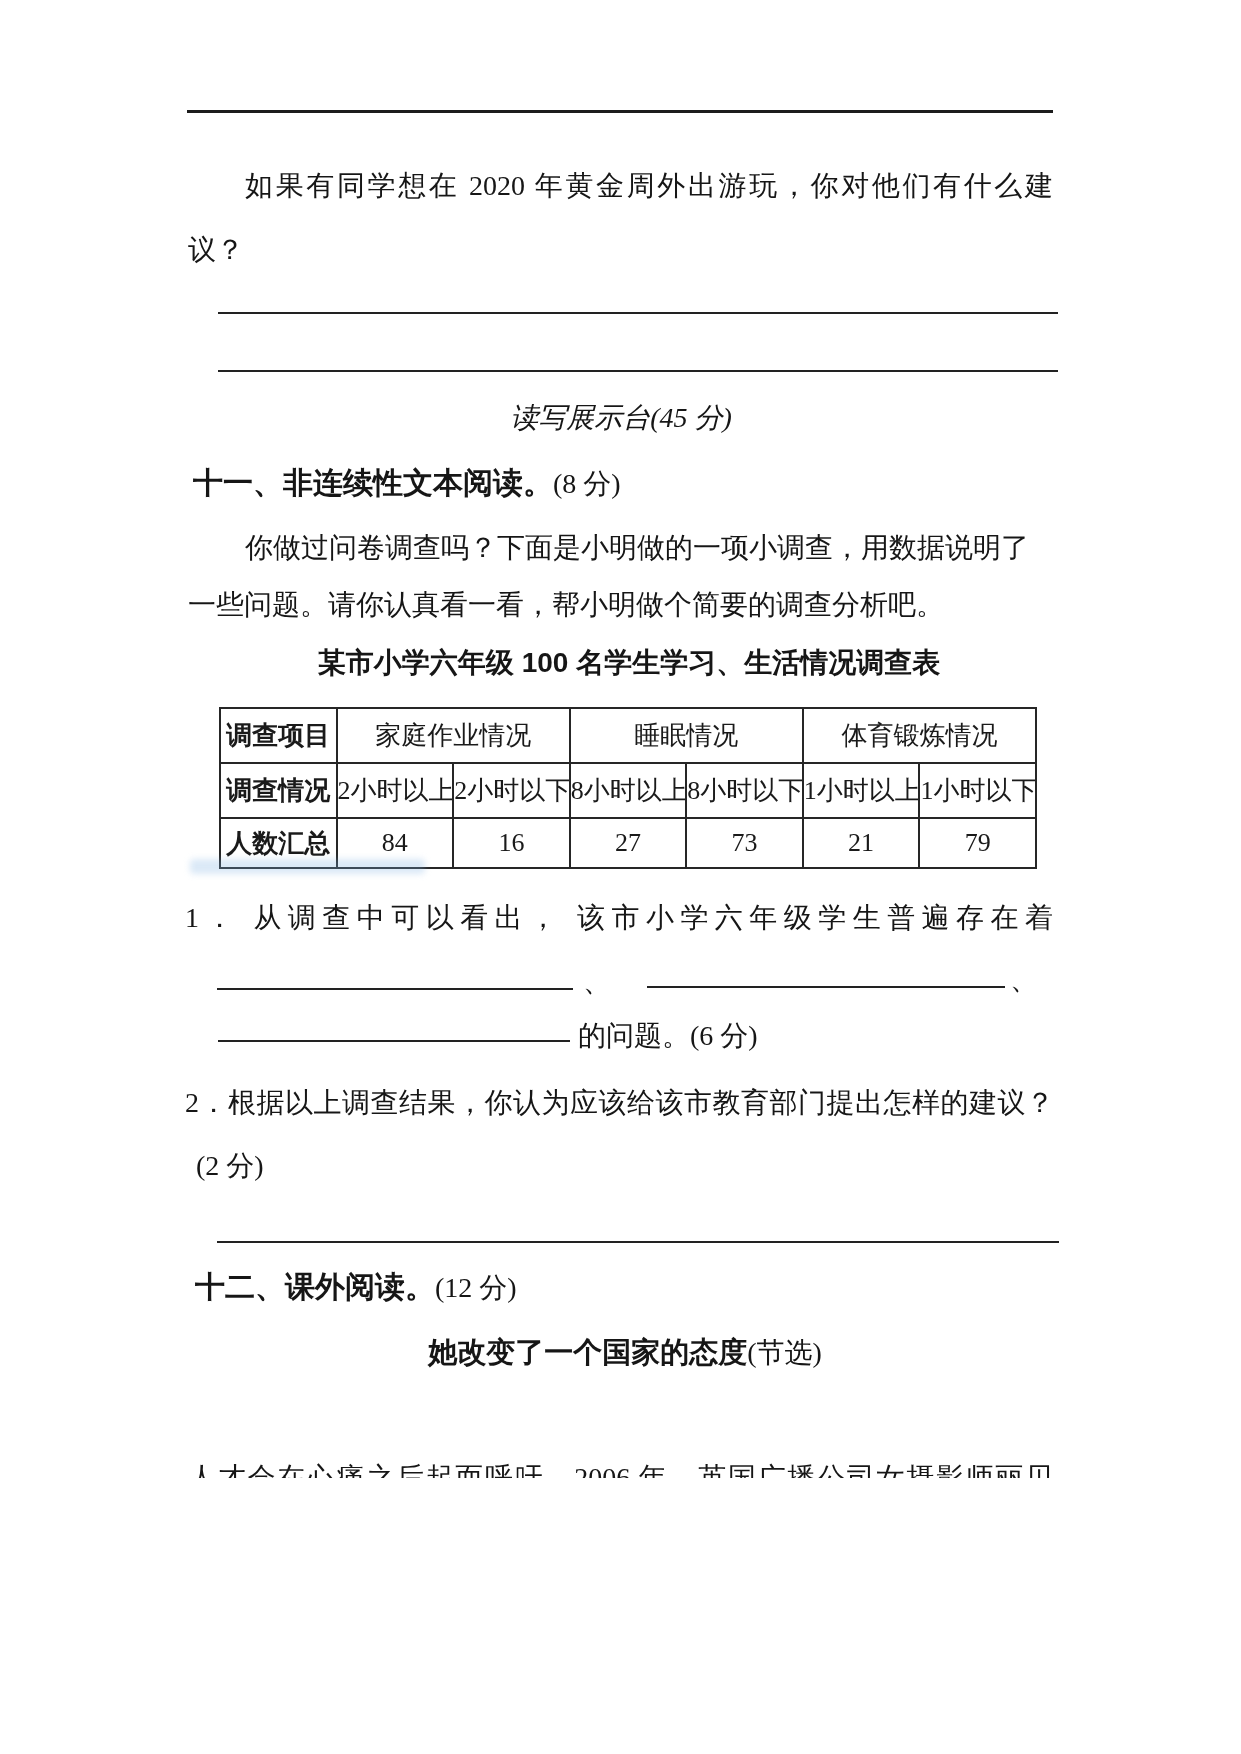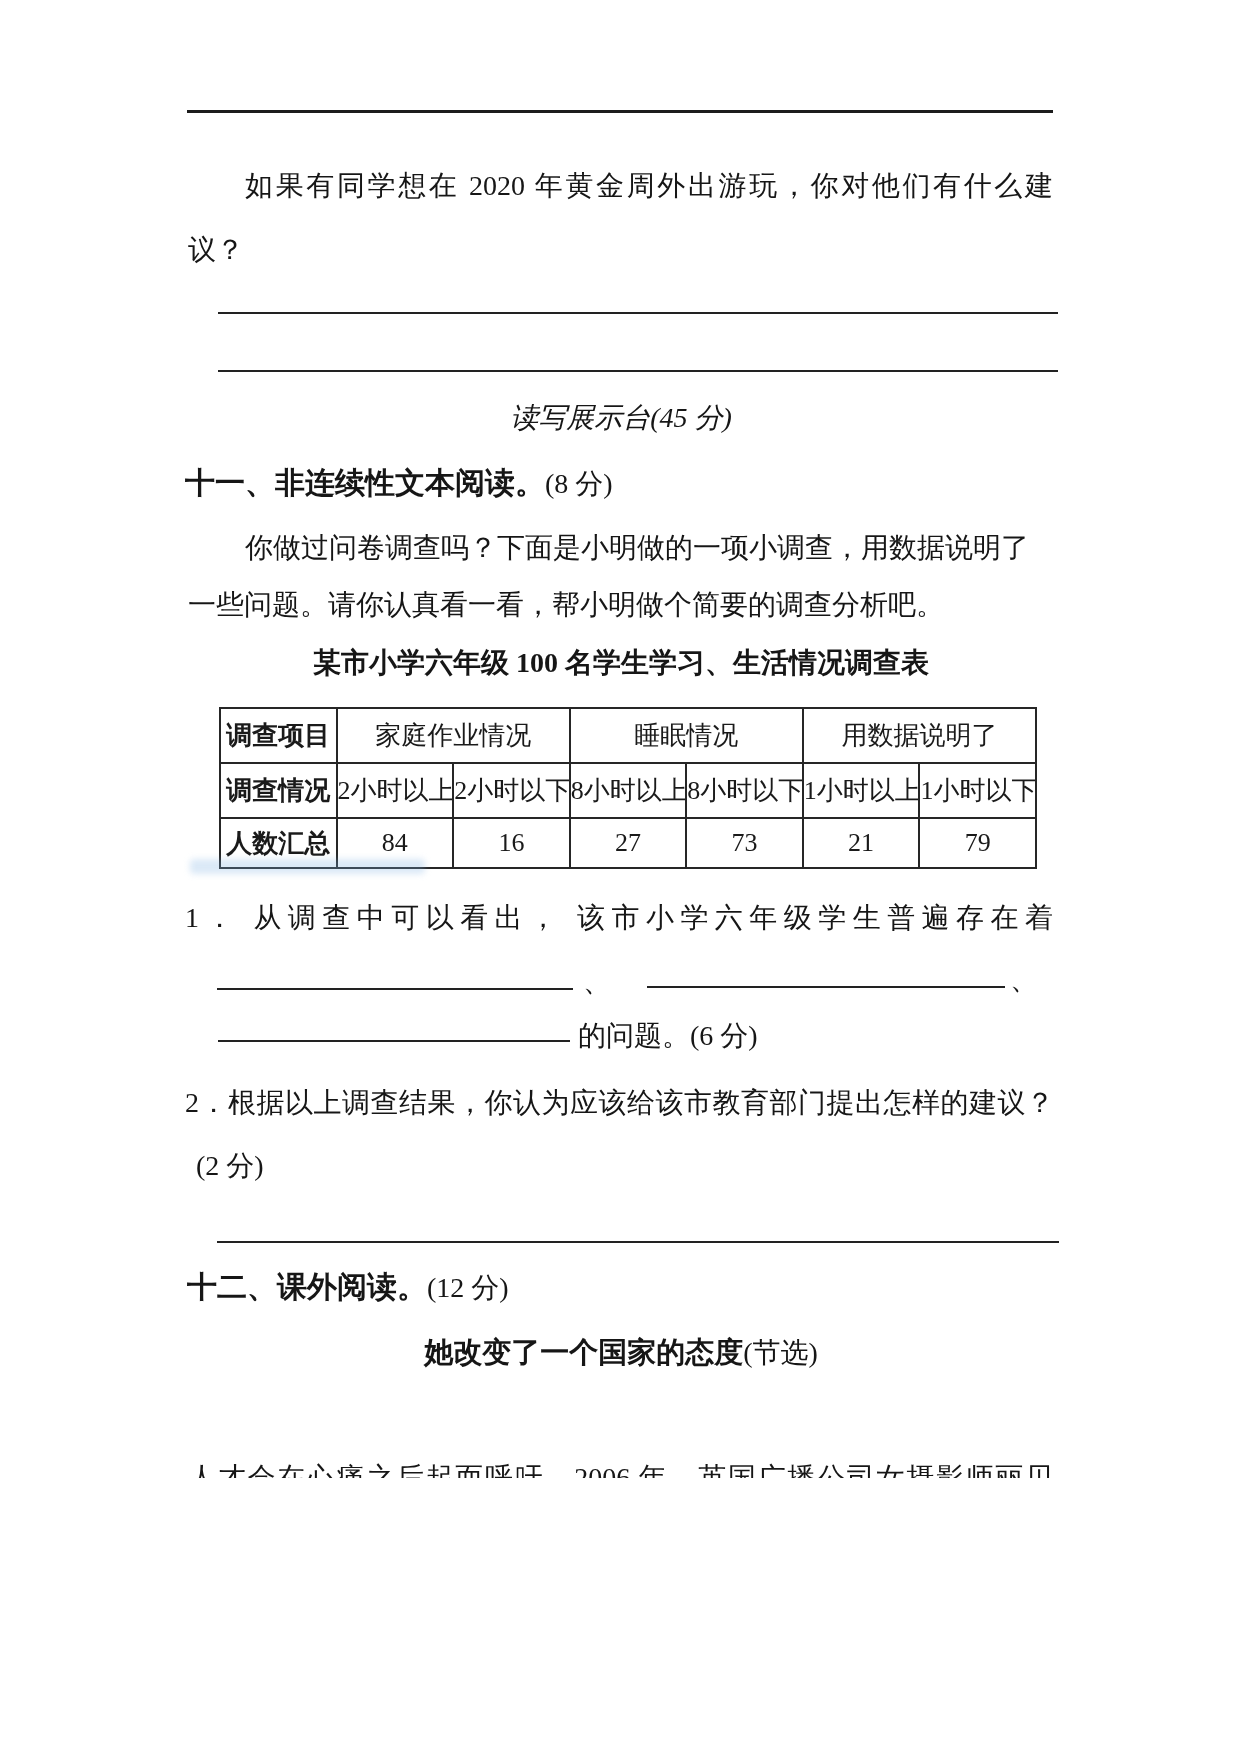--- a/index.html
+++ b/index.html
@@ -6,21 +6,21 @@
   #page{
     position:relative;
     width:1241px;height:1478px;
     background:#ffffff;
     font-family:"Liberation Serif", serif;
     color:#161616;
     overflow:hidden;
   }
   .abs{position:absolute;}
   .serif{font-family:"Liberation Serif", serif;}
-  .hei{font-family:Liberation Serif, serif;font-weight:bold;}
+  .hei{font-family:Liberation Sans, sans-serif;font-weight:bold;margin-left:8px;}
   .line{font-size:28px;line-height:40px;white-space:nowrap;}
   .just{white-space:normal;text-align:justify;text-align-last:justify;}
   .center{text-align:center;text-align-last:center;white-space:normal;}
   .rule{border-top:3px solid #1c1c1c;height:0;}
   .ansline{border-top:2px solid #222;height:0;}
   .blank{border-bottom:2px solid #222;height:0;display:block;}
   .h-title{font-size:30px;line-height:42px;}
   .score{font-family:"Liberation Serif", serif;font-weight:normal;}
   table.survey{
     border-collapse:collapse;table-layout:fixed;
@@ -60,21 +60,21 @@
   <div class="abs line" style="left:188px;top:585px;">一些问题。请你认真看一看，帮小明做个简要的调查分析吧。</div>
 
   <div class="abs hei center" style="left:188px;top:644px;width:866px;font-size:28px;line-height:38px;">某市小学六年级 100 名学生学习、生活情况调查表</div>
 
   <table class="abs survey" style="left:219px;top:707px;">
     <tbody>
         <tr style="height:55px;">
       <td class="rowhead">调查项目</td>
       <td colspan="2">家庭作业情况</td>
       <td colspan="2">睡眠情况</td>
-      <td colspan="2">用数据说明了</td>
+      <td colspan="2">体育锻炼情况</td>
     </tr>
     <tr style="height:55px;">
       <td class="rowhead">调查情况</td>
       <td>2小时以上</td>
       <td>2小时以下</td>
       <td>8小时以上</td>
       <td>8小时以下</td>
       <td>1小时以上</td>
       <td>1小时以下</td>
     </tr>

